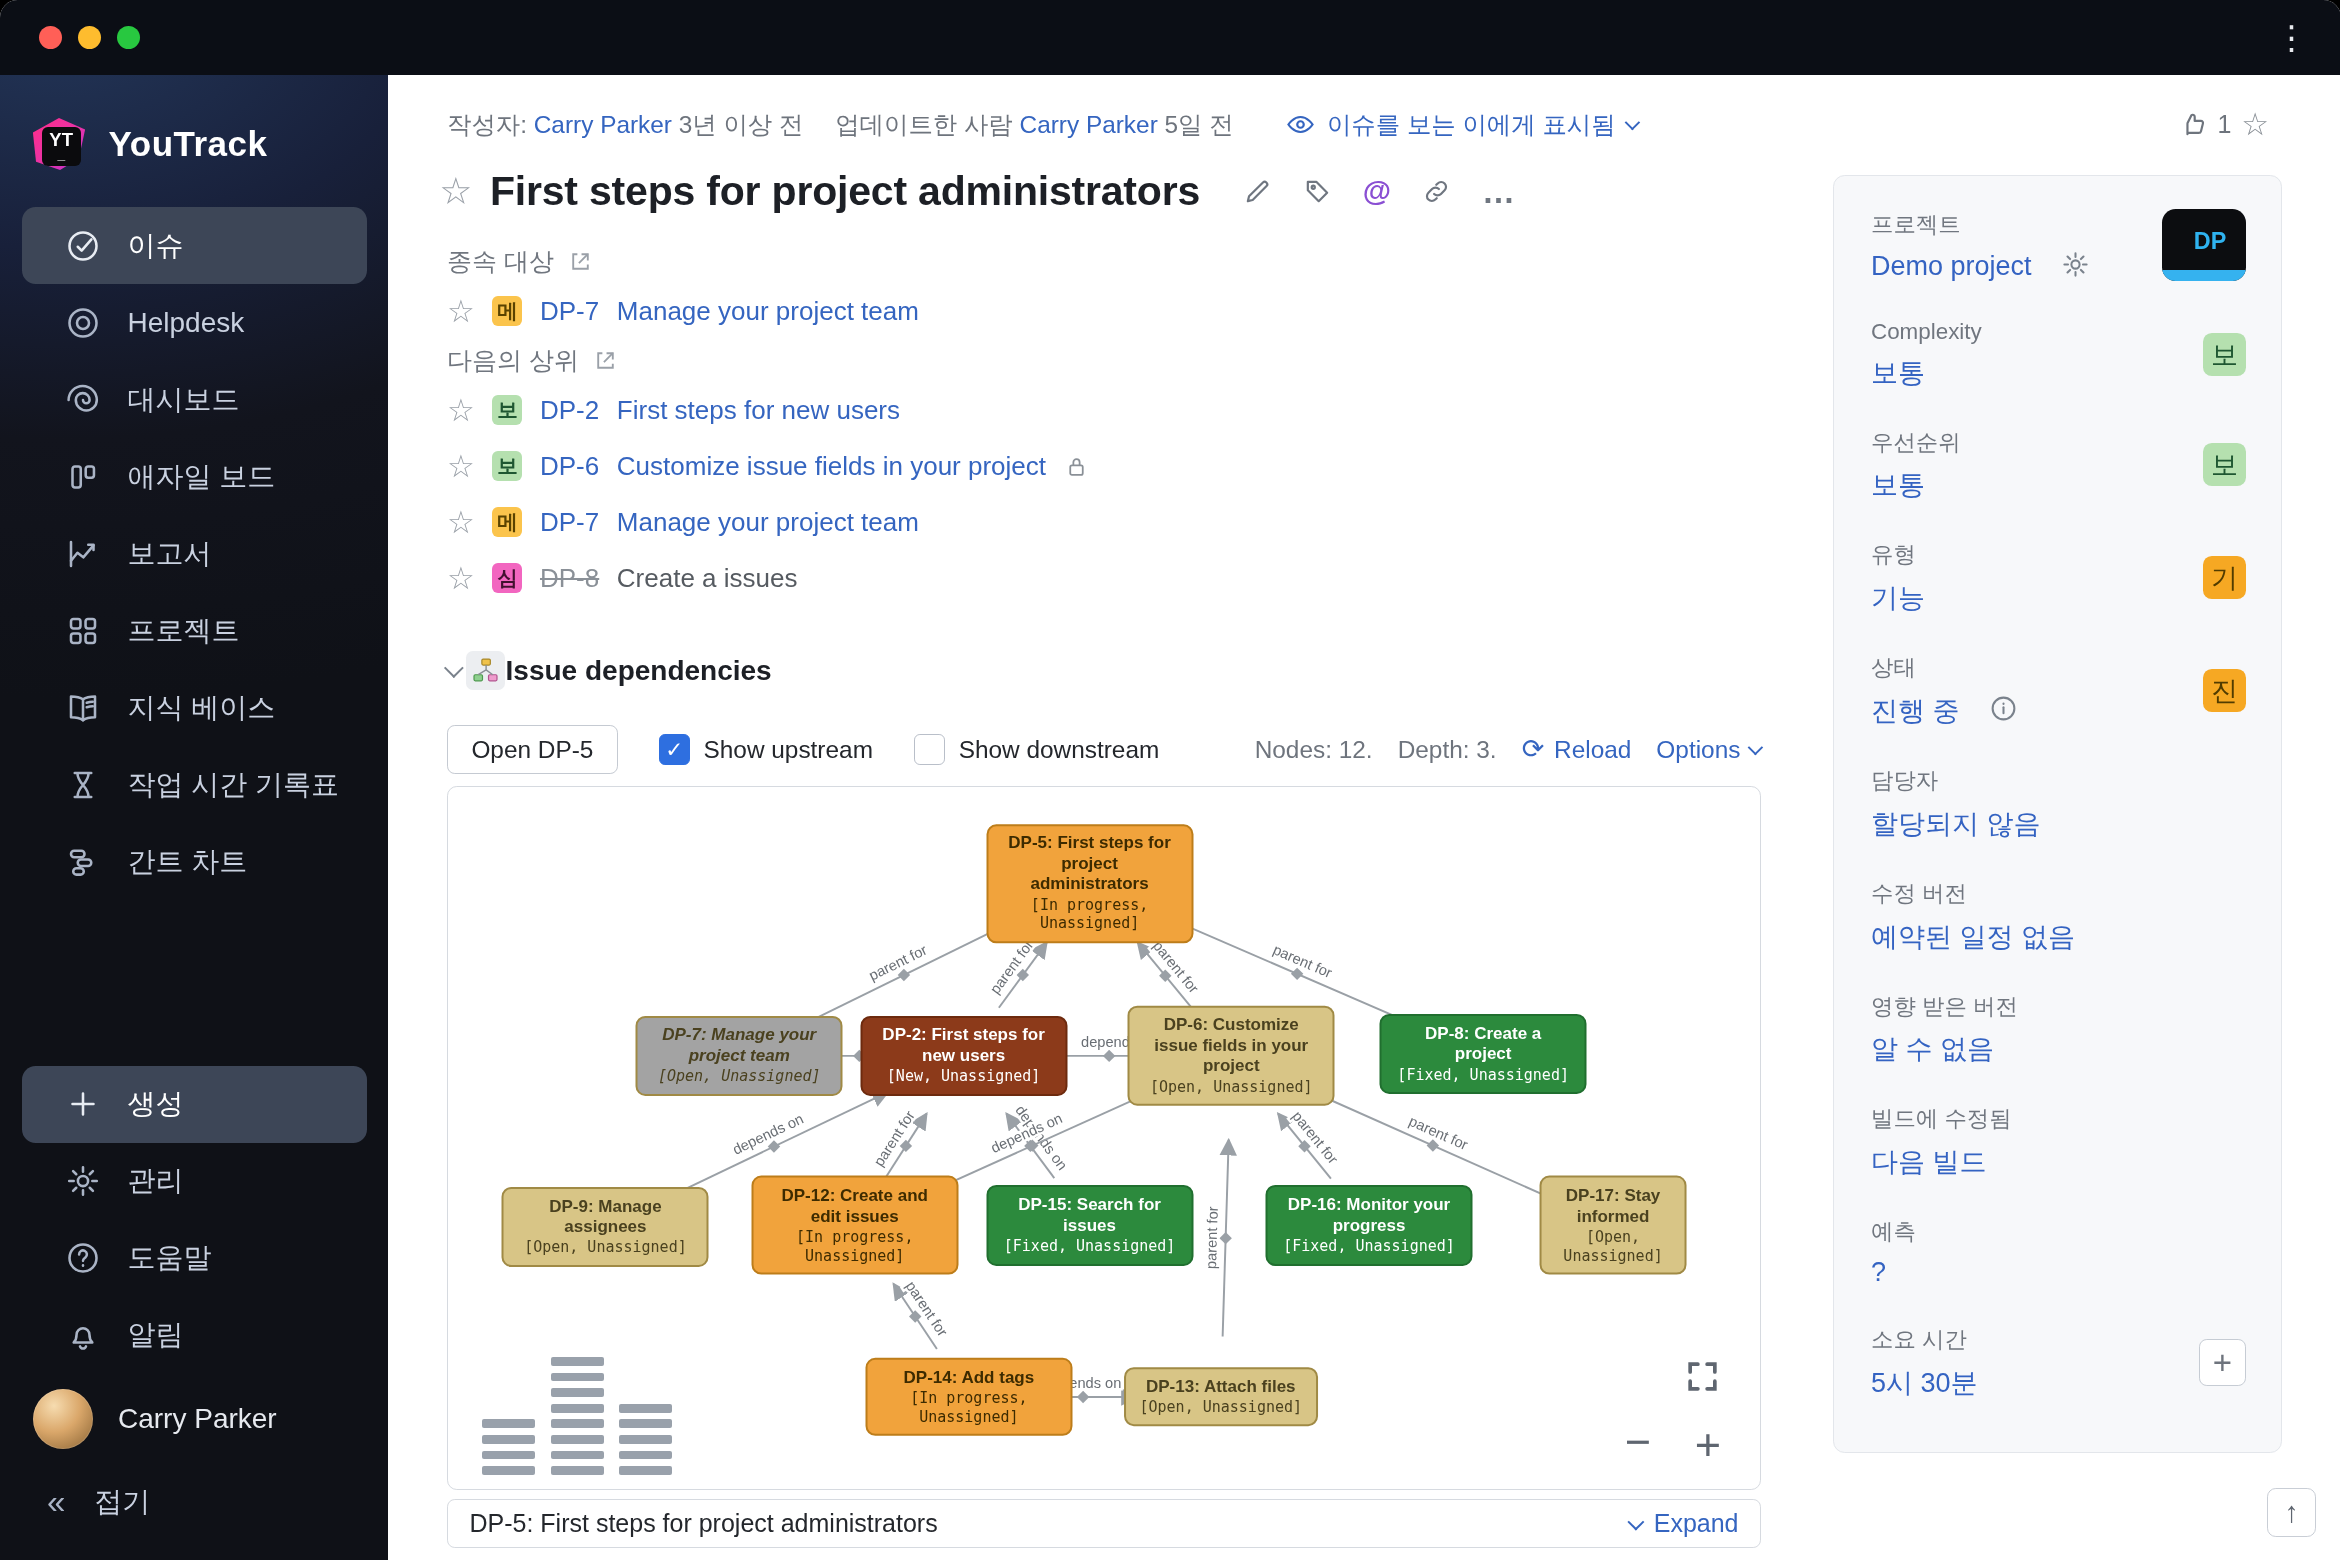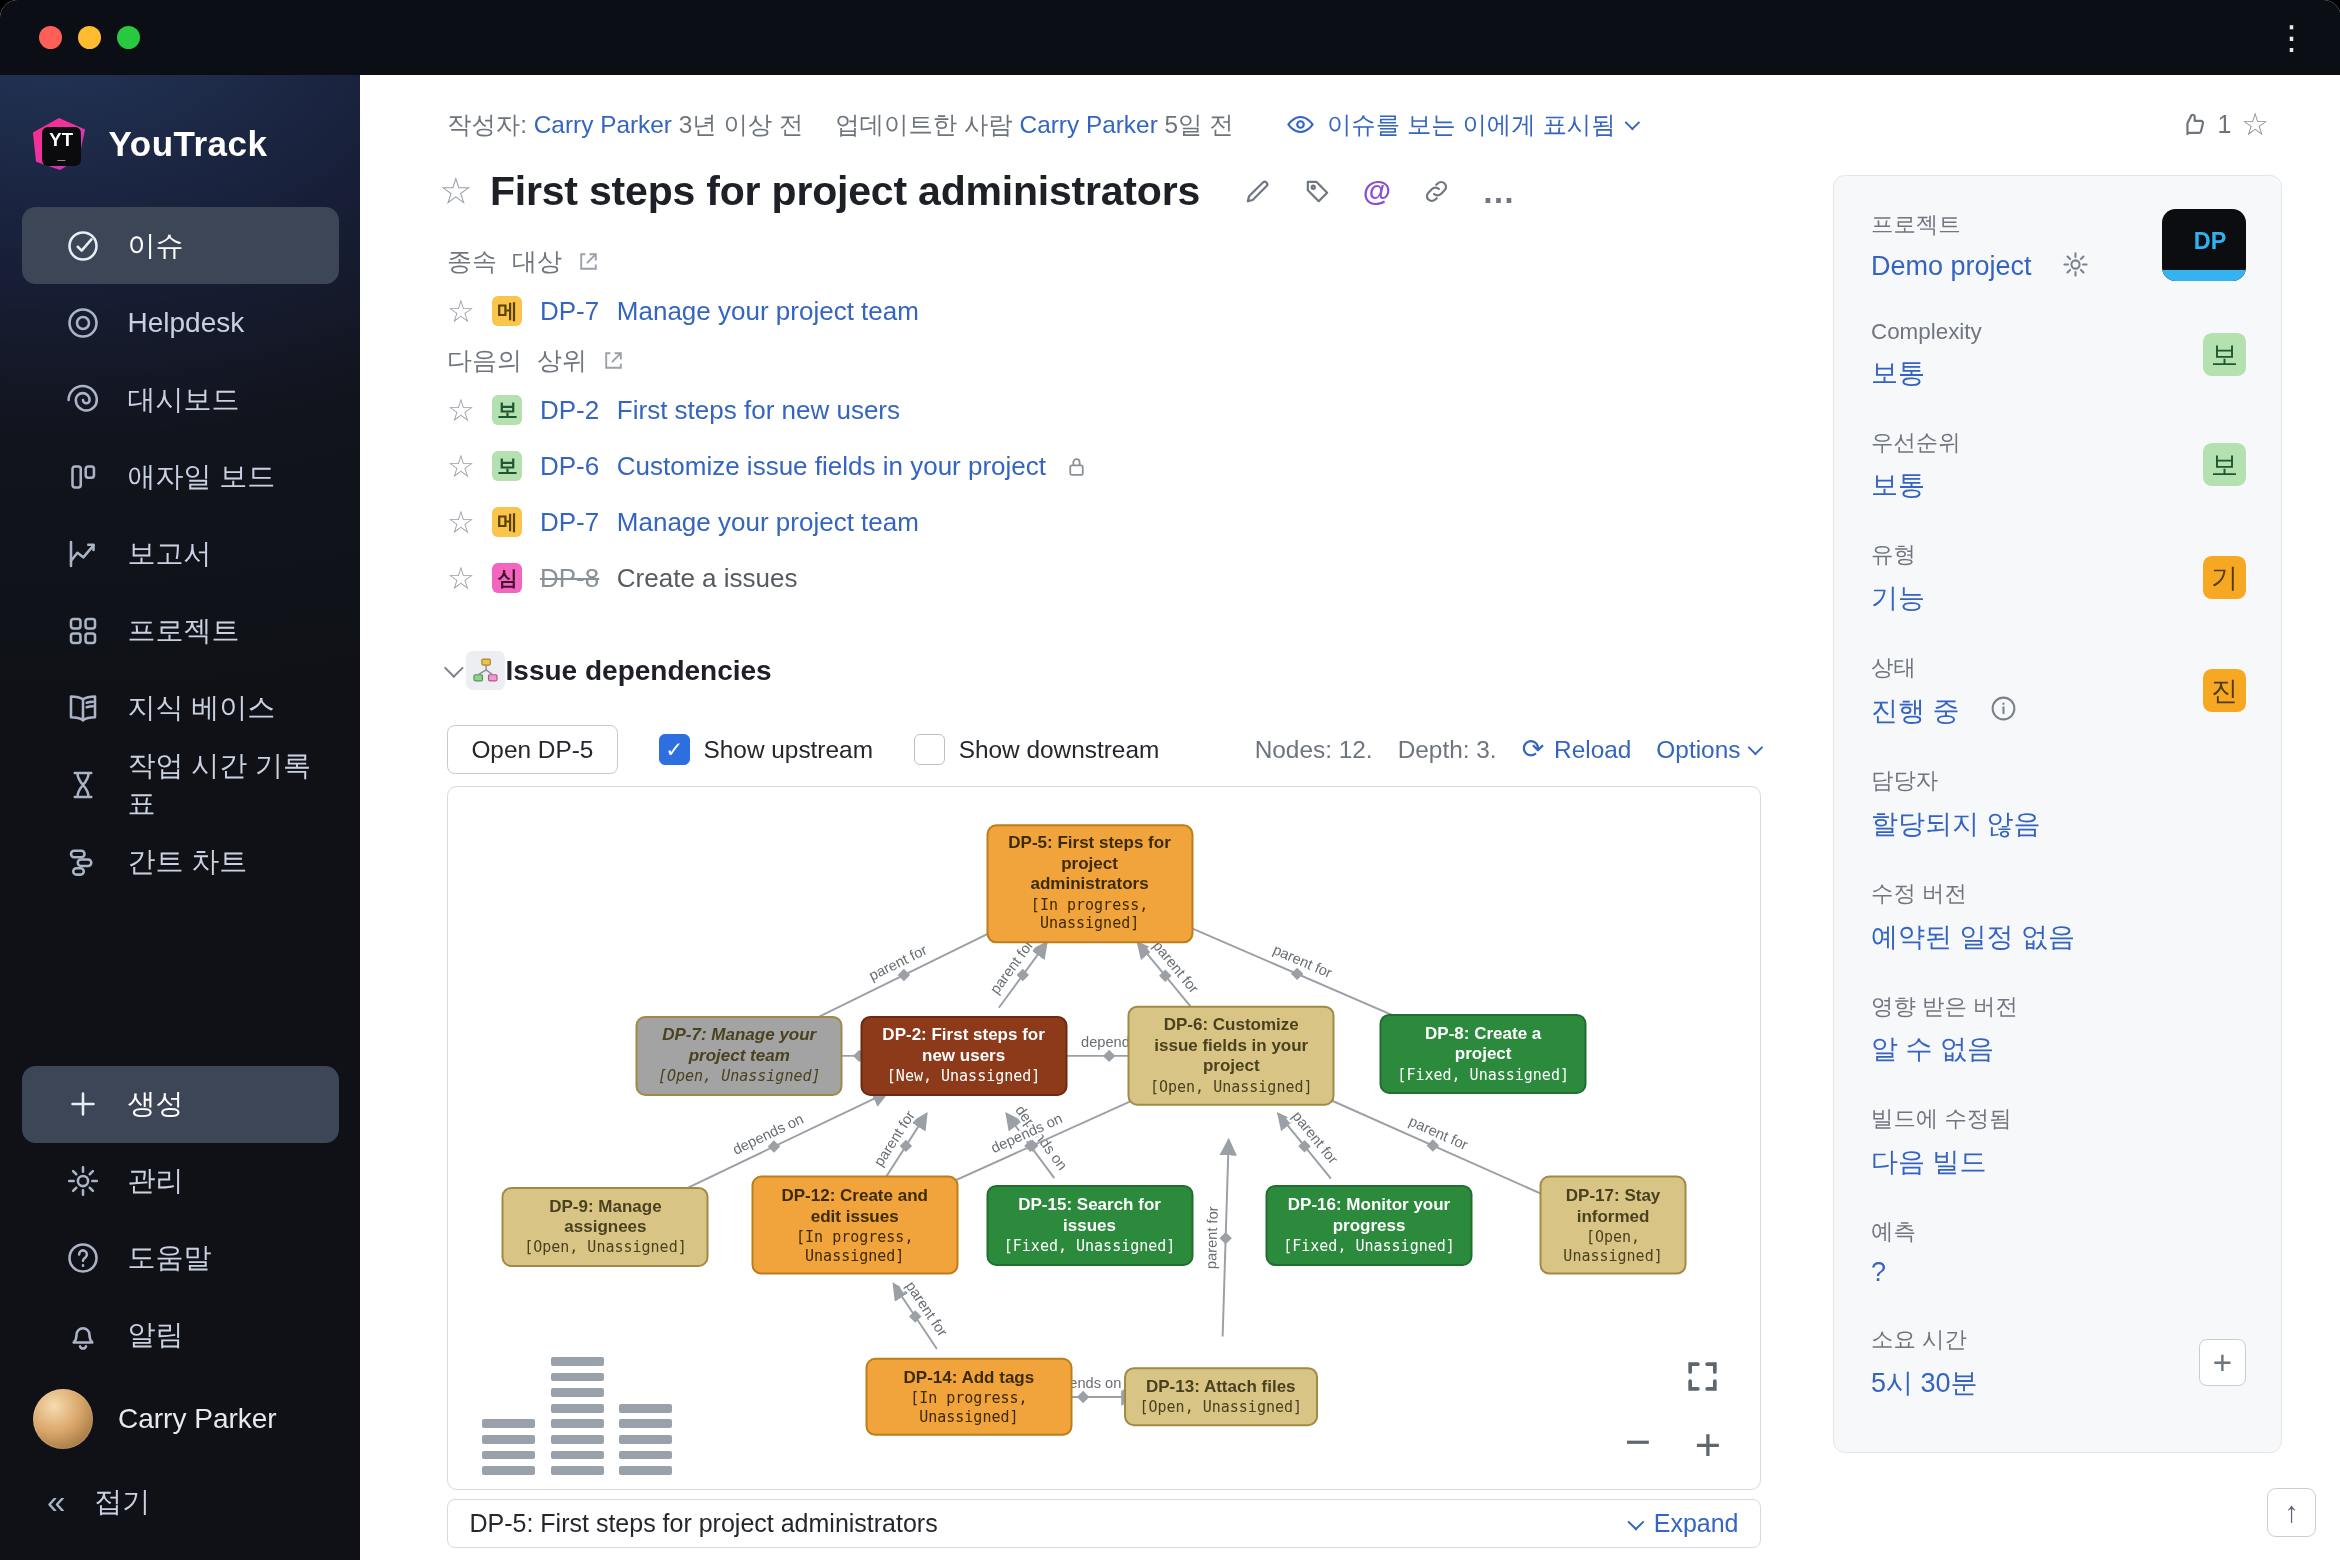--- a/index.html
+++ b/index.html
@@ -7,21 +7,21 @@
   .window{position:relative;width:2341px;height:1560px;background:#fff;border-radius:17.6px 17.6px 0 0;overflow:hidden;}
 
   
   .titlebar{position:absolute;top:0;left:0;right:0;height:75px;background:#0b0e15;display:flex;align-items:center;}
   .tl-dot{width:23.4px;height:23.4px;border-radius:50%;margin-left:15.6px;}
   .tl-dot:first-child{margin-left:39px;}
   .dot-red{background:#ff5f57;} .dot-yellow{background:#febc2e;} .dot-green{background:#28c840;}
   .kebab{margin-left:auto;margin-right:33px;color:#e8eaee;font-size:33px;letter-spacing:0;line-height:1;}
 
   
-  .sidebar{position:absolute;top:75px;left:0;width:360px;bottom:0;
+  .sidebar{position:absolute;top:75px;left:0;width:388px;bottom:0;
     background:radial-gradient(1073px 683px at 15% -4%, #233659 0%, #18203a 34%, #12141d 62%, #0f1117 100%);
     display:flex;flex-direction:column;color:#c9d1e0;}
   .logo-row{display:flex;align-items:center;gap:19.5px;padding:39px 0 33px 29px;}
   .logo-mark{position:relative;width:60px;height:60px;flex:0 0 60px;}
   .logo-poly{position:absolute;inset:3.9px;background:linear-gradient(135deg,#ff2e88 0%,#e932a8 55%,#b735d8 100%);
     clip-path:polygon(50% 0,100% 22%,88% 78%,52% 100%,6% 84%,0 28%);}
   .logo-sq{position:absolute;left:12.7px;top:12.7px;width:39px;height:39px;background:#0b0b0d;border-radius:5.9px;
     color:#fff;font-weight:bold;font-size:18.5px;display:flex;flex-direction:column;align-items:center;justify-content:center;line-height:1;}
   .logo-sq span:last-child{font-size:13.7px;margin-top:-2px;}
   .logo-text{color:#fff;font-size:35px;font-weight:600;letter-spacing:0.5px;}
@@ -52,21 +52,21 @@
   .title-row{display:flex;align-items:center;gap:17.6px;margin-top:25px;}
   .title-star{font-size:37px;color:#9aa0a8;margin-left:-7.8px;cursor:pointer;}
   h1.issue-title{margin:0;font-size:41px;font-weight:700;color:#1d2026;letter-spacing:-0.2px;}
   .title-actions{display:flex;align-items:center;gap:31px;margin-left:25px;}
   .ticon{width:29px;height:29px;color:#6f7680;cursor:pointer;}
   .ticon svg{width:100%;height:100%;fill:none;stroke:currentColor;stroke-width:1.8;stroke-linecap:round;stroke-linejoin:round;}
   .at-icon{font-size:29px;font-weight:700;color:#8a4fd3;cursor:pointer;line-height:1;}
   .ellipsis-icon{font-size:33px;color:#6f7680;font-weight:700;line-height:0;cursor:pointer;}
 
   .links-block{margin-top:25px;}
-  .link-group-label{display:flex;align-items:center;gap:13.7px;height:43px;color:#70767f;font-size:25px;font-family:Liberation Mono, monospace;}
+  .link-group-label{display:flex;align-items:center;gap:13.7px;height:43px;color:#70767f;font-size:25px;}
   .link-group-label svg{width:25px;height:25px;fill:none;stroke:#9aa0a8;stroke-width:1.8;cursor:pointer;}
   .link-row{display:flex;align-items:center;gap:17.6px;height:56px;font-size:26px;}
   .link-row .star{font-size:31px;color:#9aa0a8;cursor:pointer;}
   .lbadge{width:30px;height:30px;border-radius:5.9px;display:flex;align-items:center;justify-content:center;font-size:20.5px;font-weight:600;}
   .link-id,.link-summary{color:#3565c0;text-decoration:none;cursor:pointer;}
   .link-id.resolved{color:#8a9097;text-decoration:line-through;}
   .link-summary.resolved{color:#565b61;text-decoration:none;}
   .lock-ic{width:25px;height:25px;color:#8a9097;}
   .lock-ic svg{width:100%;height:100%;fill:none;stroke:currentColor;stroke-width:1.7;}
 

